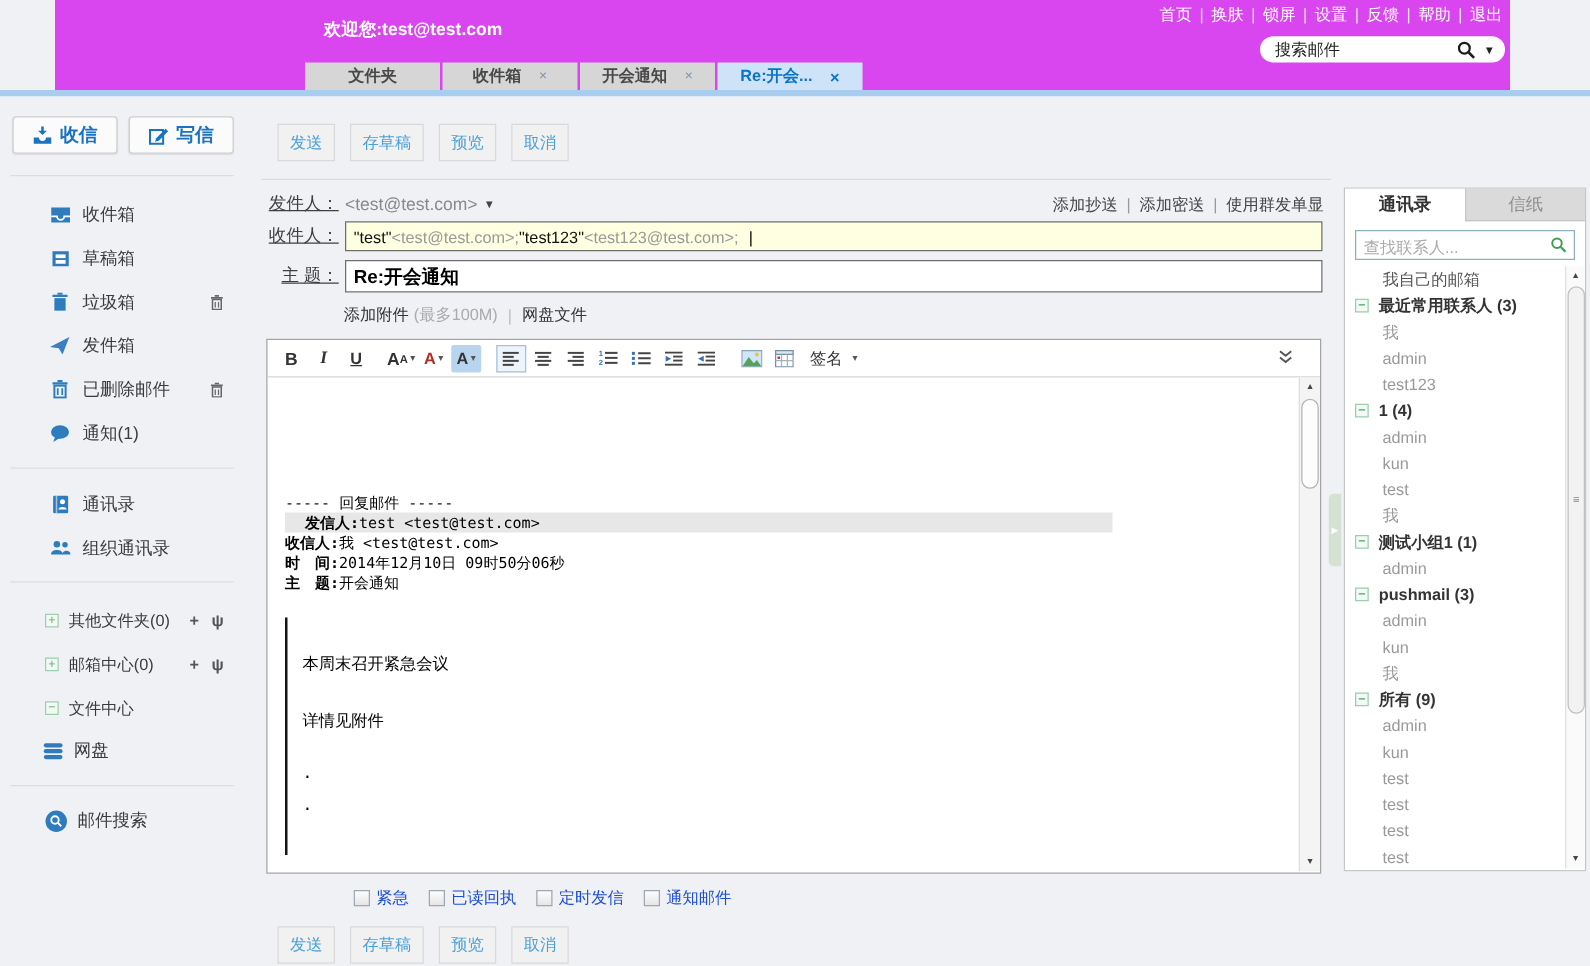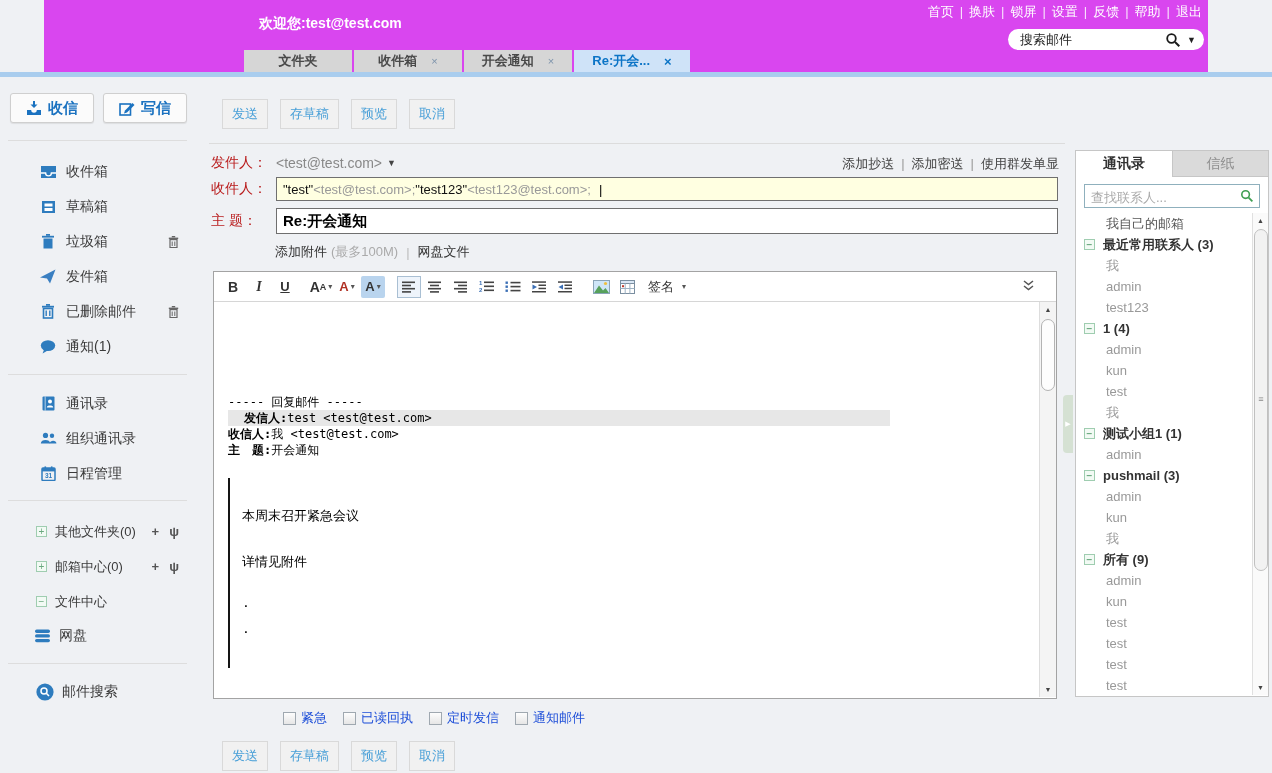--- a/index.html
+++ b/index.html
@@ -42,21 +42,21 @@
   .tgl{width:11px;height:11px;border:1px solid #9fcdb0;background:#f2faf4;color:#6aa87f;font-size:10px;
        line-height:10px;text-align:center;margin-right:8px;box-sizing:border-box;cursor:pointer;}
   .msrow{margin-top:12px;height:32px;display:flex;align-items:center;padding-left:36px;font-size:14px;color:#3b3b3b;cursor:pointer;}
   .msrow .ic{margin-right:8px;display:flex;}
   
   .main{position:absolute;left:195px;top:77px;width:880px;height:696px;}
   .acts{padding:22px 0 0 27px;display:flex;gap:12px;}
   .cbtn{padding:5px 9px;background:#f1f1f1;border:1px solid #d9d9d9;color:#4aa0d8;font-size:13px;cursor:pointer;}
   .sepm{height:1px;background:#dcdcdc;margin:14px 10px 0 14px;}
   .frow{display:flex;align-items:center;margin-top:8px;padding-left:16px;position:relative;height:22px;}
-  .flab{width:60px;font-size:14px;color:#b91c1c;}
+  .flab{width:60px;text-align:right;font-size:14px;color:#404040;text-decoration:underline;}
   .fval{margin-left:5px;font-size:14px;color:#888;}
   .fcaret{font-size:9px;color:#444;margin-left:5px;cursor:pointer;}
   .hlinks{position:absolute;right:16px;top:3px;font-size:13px;color:#444;}
   .hlink{cursor:pointer;}
   .hlink:not(.last)::after{content:"|";margin:0 7px;color:#999;}
   .inrow{display:flex;align-items:center;margin-top:3px;padding-left:16px;}
   .toinput{width:768px;height:18px;background:#ffffe1;border:1px solid #6f6f6f;padding:2px 6px;
            margin-left:5px;font-size:13px;display:flex;align-items:center;cursor:text;}
   .toinput .nm{color:#111;}.toinput .em{color:#999;}
   .toinput .cur{color:#000;margin-left:8px;font-weight:normal;}
@@ -282,32 +282,20 @@
       <span class="ic">
           <svg width="17" height="13" viewBox="0 0 17 13">
             <circle cx="5.5" cy="3.4" r="2.6" fill="#2e7cbe"></circle>
             <path d="M.8 11.5c0-4.6 9.4-4.6 9.4 0z" fill="#2e7cbe"></path>
             <circle cx="12" cy="3.8" r="2.2" fill="#2e7cbe"></circle>
             <path d="M9.6 11.5c.4-3.8 6.8-3.8 6.8 0z" fill="#2e7cbe"></path>
           </svg>
         </span>
       <span>组织通讯录</span>
     </div>
-    <div class="srow">
-      <span class="ic">
-          <svg width="15" height="15" viewBox="0 0 15 15">
-            <rect x="1" y="2" width="13" height="12.5" rx="1" fill="none" stroke="#2e7cbe" stroke-width="1.5"></rect>
-            <rect x="1" y="2" width="13" height="3.4" fill="#2e7cbe"></rect>
-            <rect x="3.5" y="0.4" width="1.6" height="2.6" fill="#2e7cbe"></rect>
-            <rect x="9.9" y="0.4" width="1.6" height="2.6" fill="#2e7cbe"></rect>
-            <text x="7.5" y="12.4" text-anchor="middle" font-size="6.5" font-weight="bold" fill="#2e7cbe">31</text>
-          </svg>
-        </span>
-      <span>日程管理</span>
-    </div>
   </div>
   <div class="sep s3"></div>
   <div class="rows3">
     <div class="xrow">
       <span class="tgl">+</span>
       <span>其他文件夹(0)</span>
       <span class="ric">
           <span>+</span>
           <span>ψ</span>
         </span>
@@ -505,20 +493,21 @@
             <polyline points="1,1 5.5,4.6 10,1" fill="none" stroke="#555" stroke-width="1.5"></polyline>
             <polyline points="1,6 5.5,9.6 10,6" fill="none" stroke="#555" stroke-width="1.5"></polyline>
           </svg>
         </span>
     </div>
 
     <div class="econtent">
       <div>----- 回复邮件 -----</div>
       <div class="qhl"><span class="qlab">发信人:</span><span>test &lt;test@test.com&gt;</span></div>
       <div><span class="qlab">收信人:</span><span>我 &lt;test@test.com&gt;</span></div>
+      <div><span class="qlab">时　间:</span><span>2014年12月10日 09时50分06秒</span></div>
       <div><span class="qlab">主　题:</span><span>开会通知</span></div>
       <div class="bq">
         <div>本周末召开紧急会议</div>
         <div class="gap1"></div>
         <div>详情见附件</div>
         <div class="gap2"></div>
         <div class="dot">.</div>
         <div class="dot">.</div>
       </div>
     </div>

